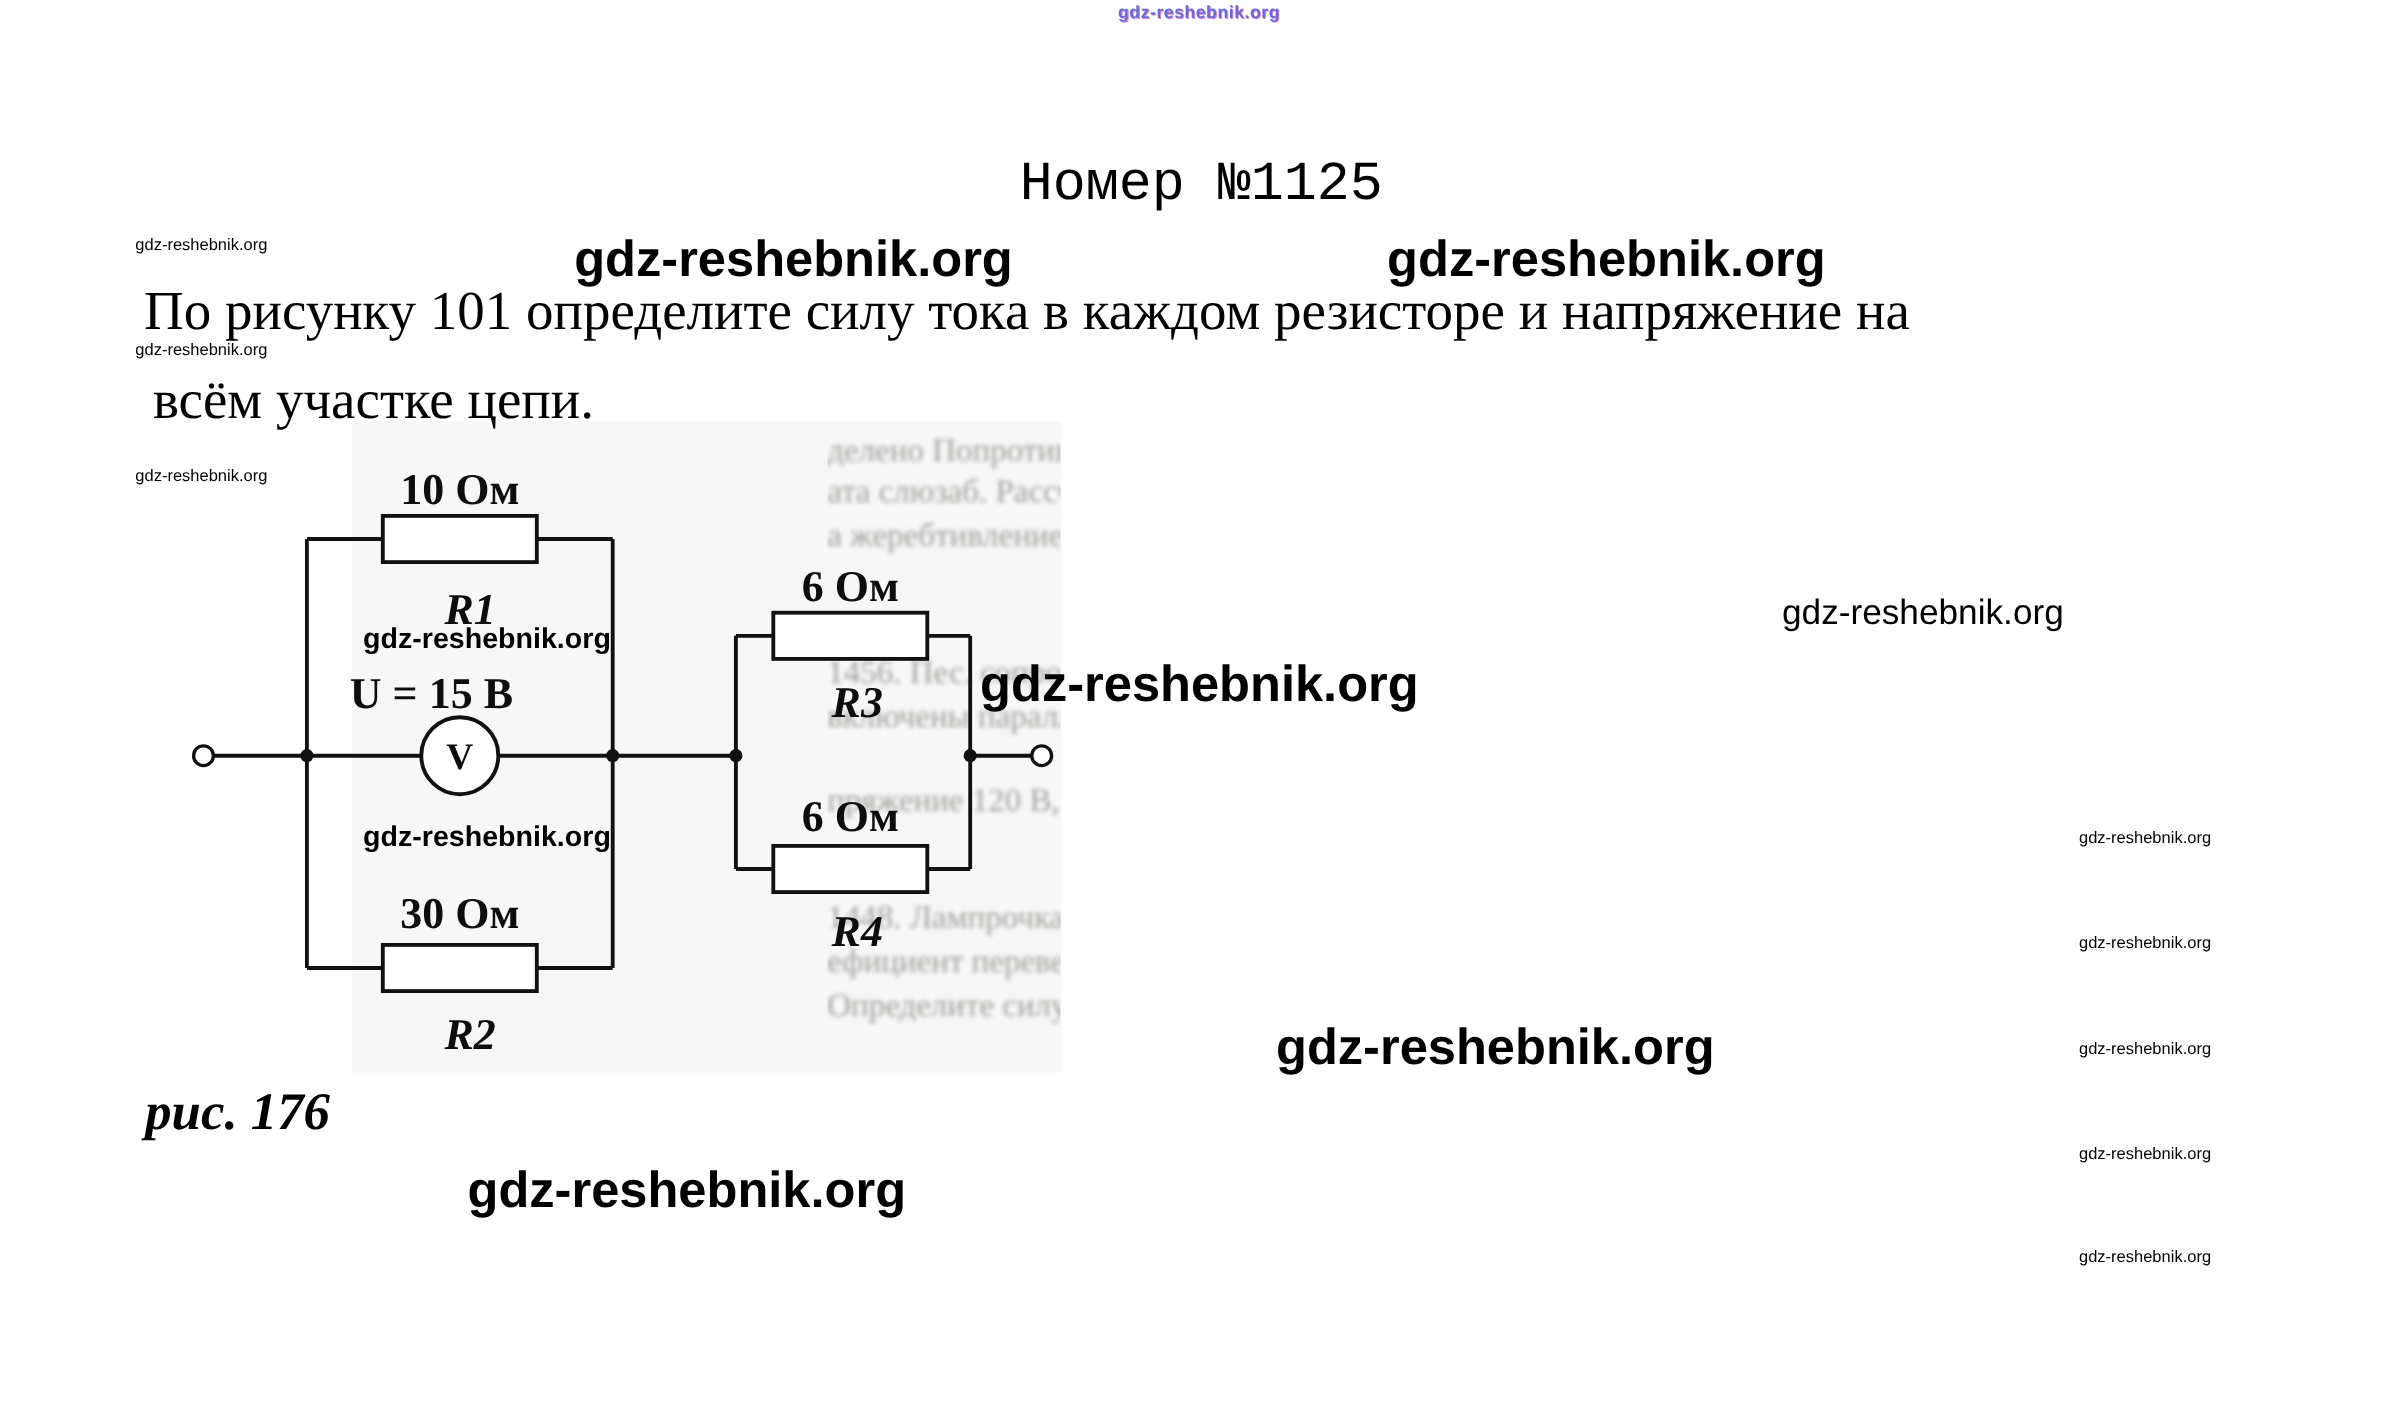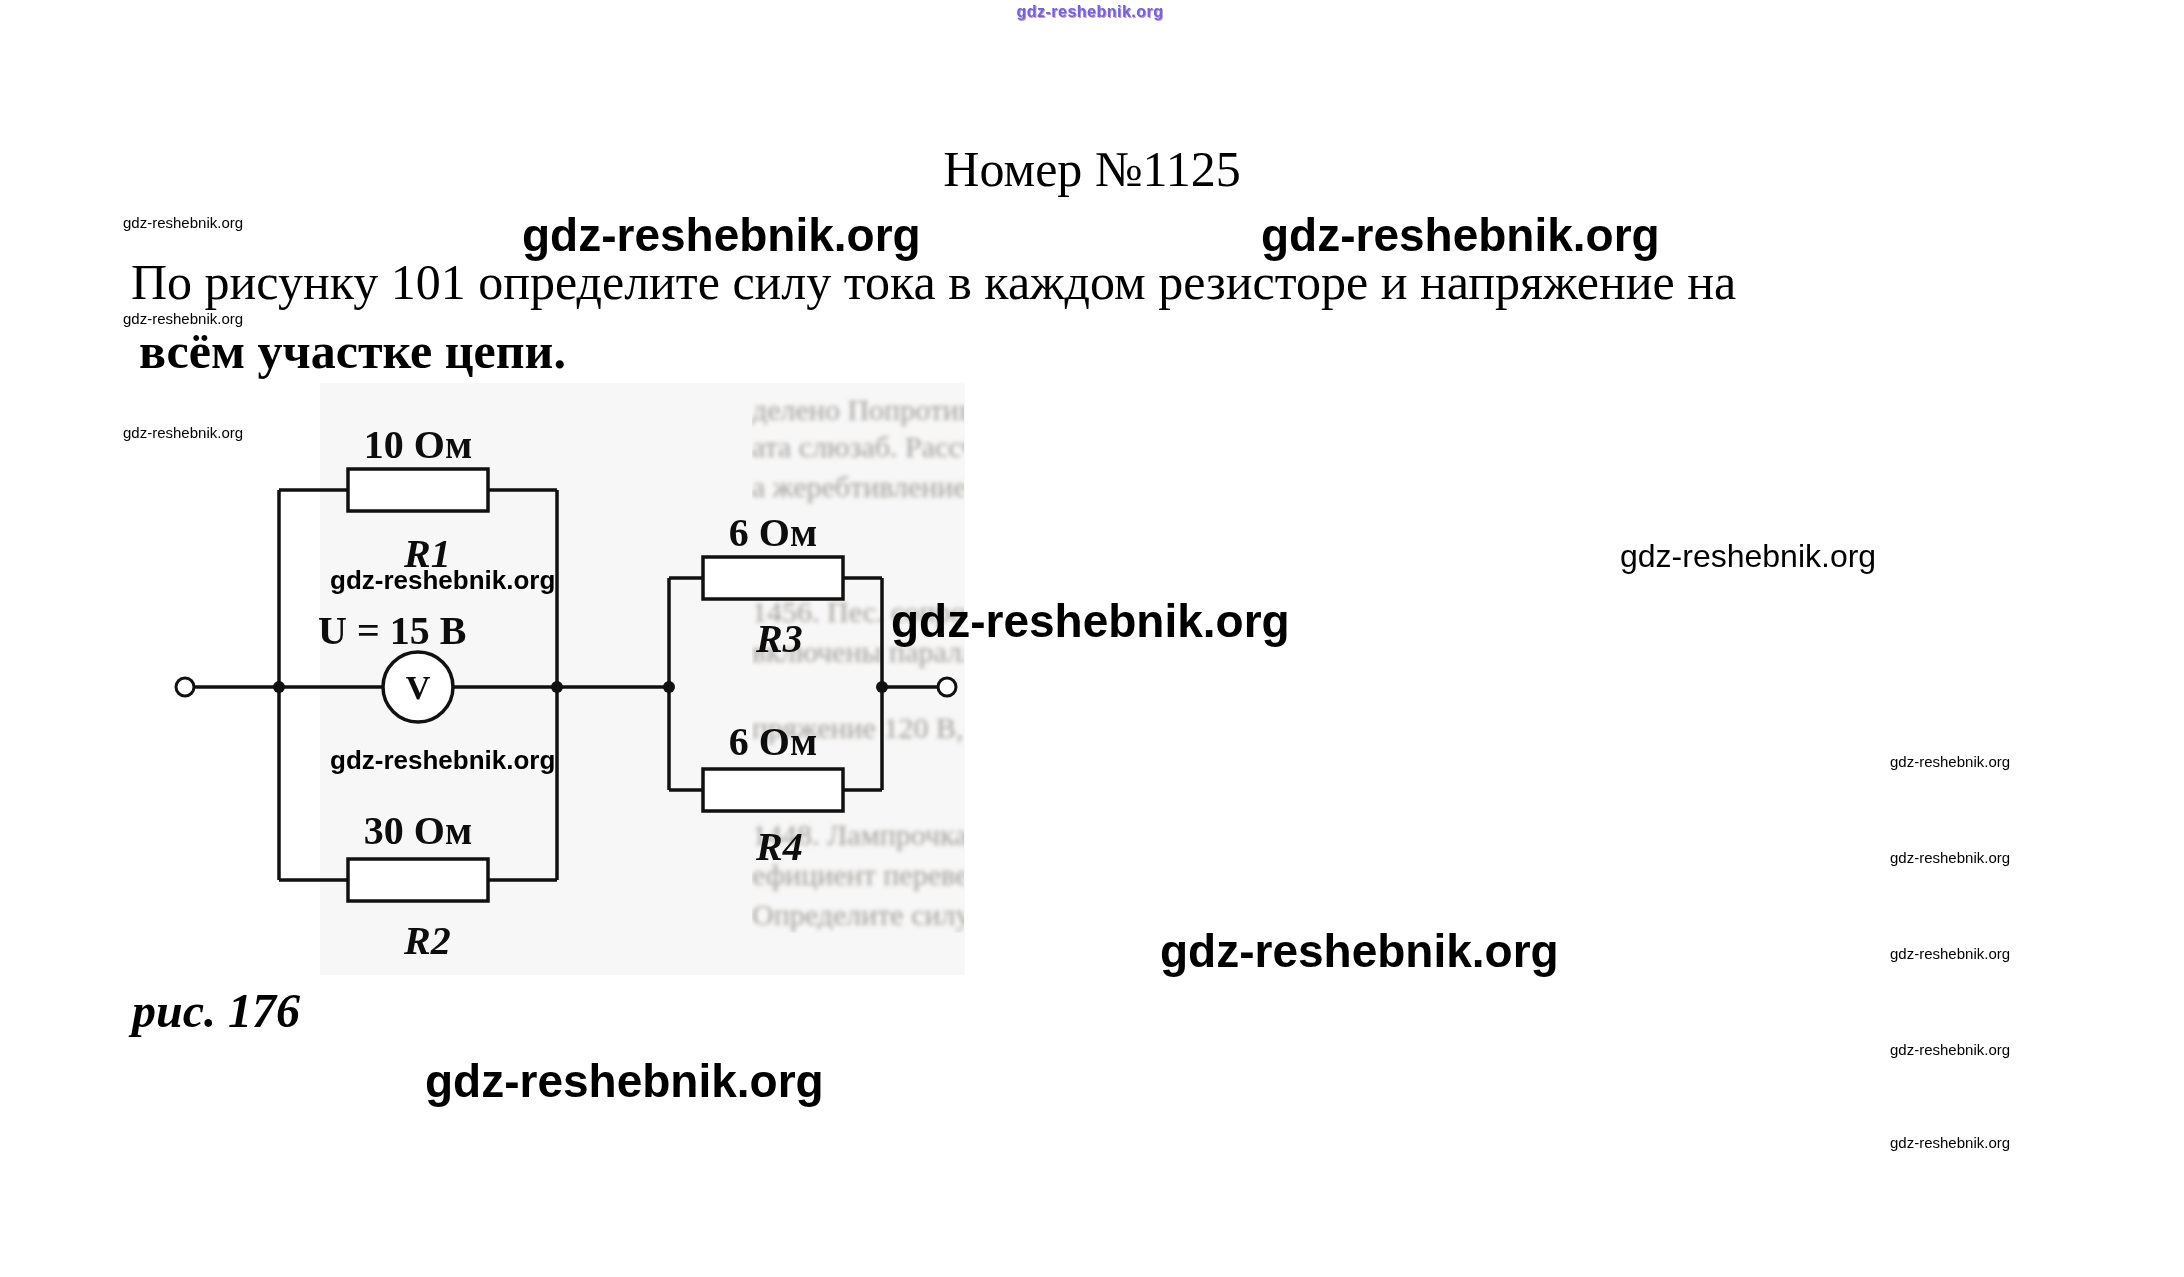--- a/index.html
+++ b/index.html
@@ -34,31 +34,31 @@
   .ckt-name { font:italic bold 40px "Liberation Serif", serif; fill:#0d0d0d; }
   .ckt-v    { font:bold 34px "Liberation Serif", serif; fill:#0d0d0d; }
 </style>
 </head>
 <body>
 
 <div class="page">
 
   <div class="abs wm-top" style="left:1090px; top:3px; transform:translateX(-50%);">gdz-reshebnik.org</div>
 
-  <div class="abs center title" style="top:140px;">Номер №1125</div>
+  <div class="abs center title" style="top:140px;font-family:Liberation Mono, monospace;">Номер №1125</div>
 
   <div class="abs wm-big" style="left:522px; top:208px;">gdz-reshebnik.org</div>
   <div class="abs wm-big" style="left:1261px; top:208px;">gdz-reshebnik.org</div>
 
   <div class="abs wm-small" style="left:123px; top:214px;">gdz-reshebnik.org</div>
   <div class="abs wm-small" style="left:123px; top:310px;">gdz-reshebnik.org</div>
   <div class="abs wm-small" style="left:123px; top:424px;">gdz-reshebnik.org</div>
 
   <div class="abs problem" style="left:131px; top:253px;">По рисунку 101 определите силу тока в каждом резисторе и напряжение на</div>
-  <div class="abs problem" style="left:139px; top:322px;font-weight:bold;">всём участке цепи.</div>
+  <div class="abs problem" style="left:139px; top:334px;">всём участке цепи.</div>
 
   <div class="abs scan-bg" style="left:320px; top:383px; width:645px; height:592px;"></div>
   <div class="abs scan-frag" style="left:752px; top:388px; width:212px; height:545px;">
     <div class="scan-line" style="top:5px">делено Попротивление ламп</div>
     <div class="scan-line" style="top:42px">ата слюзаб. Рассч. те общ</div>
     <div class="scan-line" style="top:82px">а жеребтивление мощности</div>
     <div class="scan-line" style="top:207px">1456. Пес. сопроть</div>
     <div class="scan-line" style="top:247px">включены параллельно и подкл</div>
     <div class="scan-line" style="top:323px">пряжение 120 В, чему равна с</div>
     <div class="scan-line" style="top:430px">1448. Лампрочка спи</div>

